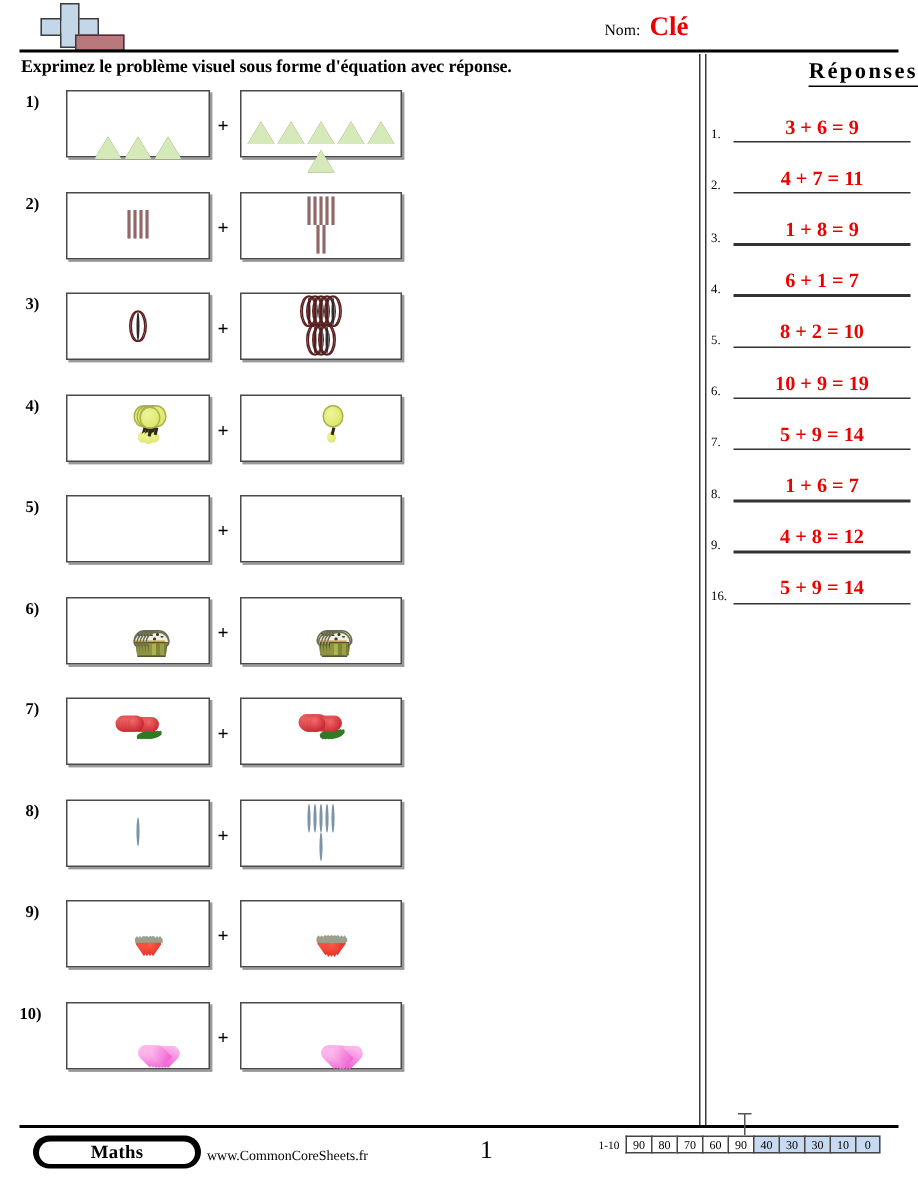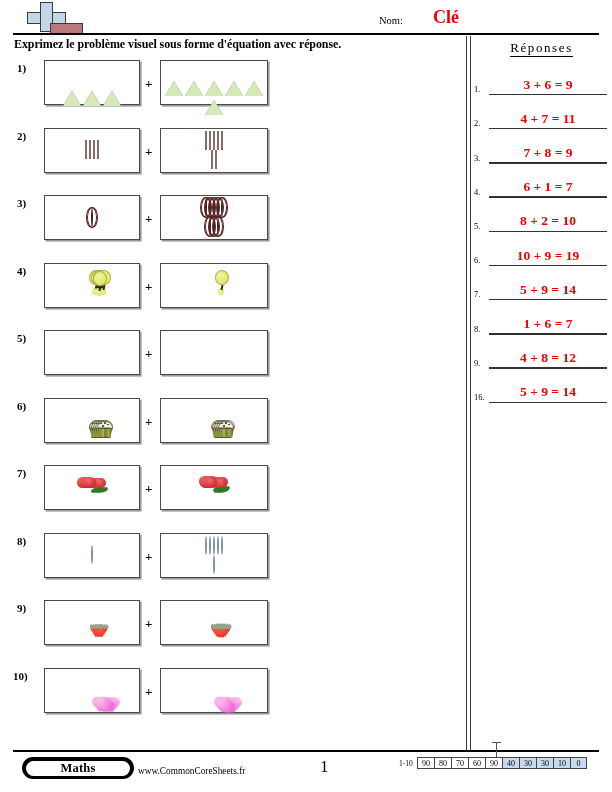--- a/index.html
+++ b/index.html
@@ -13,34 +13,34 @@
 
   
   .header{position:absolute;left:0;top:0;width:612px;height:36px;}
   .logo{position:absolute;left:24px;top:2px;width:56px;height:32px;}
   .logo .plus-v{position:absolute;left:16px;top:0px;width:13px;height:30px;background:#c3d7e8;border:1.6px solid #3a3a3a;box-sizing:border-box;}
   .logo .plus-h{position:absolute;left:3px;top:10px;width:39px;height:12px;background:#c3d7e8;border:1.6px solid #3a3a3a;box-sizing:border-box;}
   .logo .plus-join{position:absolute;left:17.4px;top:11.6px;width:10px;height:8.8px;background:#c3d7e8;}
   .logo .bar{position:absolute;left:26px;top:21px;width:33px;height:11px;background:#b9797c;border:1.6px solid #3a3a3a;box-sizing:border-box;}
 
   .title{position:absolute;left:0;top:11px;width:470px;text-align:center;font-size:13.5px;letter-spacing:.1px;}
-  .nom-label{position:absolute;left:379px;top:15px;font-size:10.5px;}
+  .nom-label{position:absolute;left:403px;top:15px;font-size:10.5px;}
   .nom-value{position:absolute;left:433px;top:7px;font-size:18px;font-weight:bold;color:#ee0000;font-family:"Liberation Serif",serif;}
 
   .rule-top{position:absolute;left:13px;top:33px;width:586px;height:2.2px;background:#000;}
 
   .instructions{position:absolute;left:14px;top:37px;font-size:12px;font-weight:bold;letter-spacing:-.1px;}
 
   
   .divider{position:absolute;left:466px;top:36px;width:1.4px;height:714px;background:#3b3b3b;}
   .divider2{position:absolute;left:470px;top:36px;width:1.4px;height:714px;background:#3b3b3b;}
 
   
-  .answers-head{position:absolute;left:471px;top:40px;width:141px;text-align:center;
-      font-size:13px;font-weight:normal;letter-spacing:1.6px;}
+  .answers-head{position:absolute;left:471px;top:40px;width:141px;text-align:right;
+      font-size:15px;font-weight:bold;letter-spacing:1.6px;}
   .answers-head u{text-decoration:none;border-bottom:1.6px solid #000;padding-bottom:1px;}
 
   .ans-list{position:absolute;left:474px;top:62px;width:138px;}
   .ans-row{position:relative;height:34.2px;}
   .ans-num{position:absolute;left:0;bottom:2px;font-size:8.5px;}
   .ans-line{position:absolute;left:15px;bottom:1px;width:118px;height:1.3px;background:#333;}
   .ans-val{position:absolute;left:15px;bottom:3.5px;width:118px;text-align:center;
      font-size:13.5px;font-weight:bold;color:#ee0000;}
 
   
@@ -175,21 +175,21 @@
         <span class="ans-val">3 + 6 = 9</span>
         <span class="ans-line"></span>
       </div>
       <div class="ans-row">
         <span class="ans-num">2.</span>
         <span class="ans-val">4 + 7 = 11</span>
         <span class="ans-line"></span>
       </div>
       <div class="ans-row">
         <span class="ans-num">3.</span>
-        <span class="ans-val">7 + 8 = 9</span>
+        <span class="ans-val">1 + 8 = 9</span>
         <span class="ans-line"></span>
       </div>
       <div class="ans-row">
         <span class="ans-num">4.</span>
         <span class="ans-val">6 + 1 = 7</span>
         <span class="ans-line"></span>
       </div>
       <div class="ans-row">
         <span class="ans-num">5.</span>
         <span class="ans-val">8 + 2 = 10</span>

